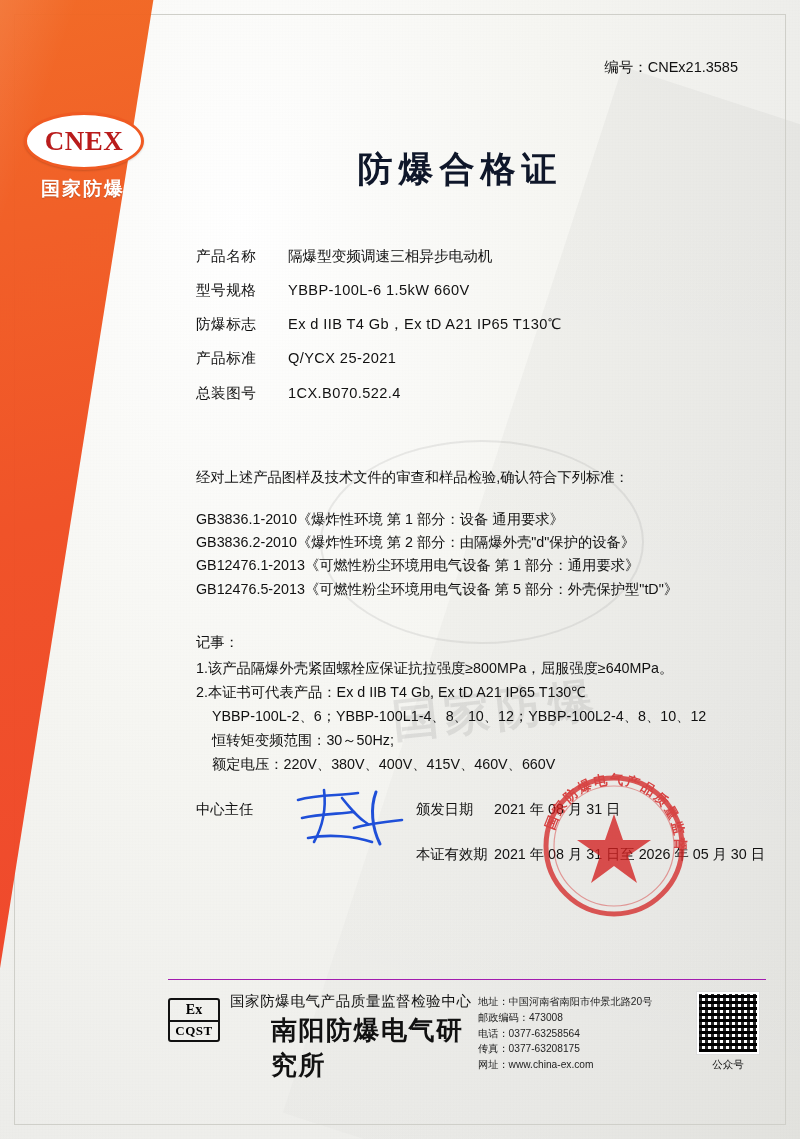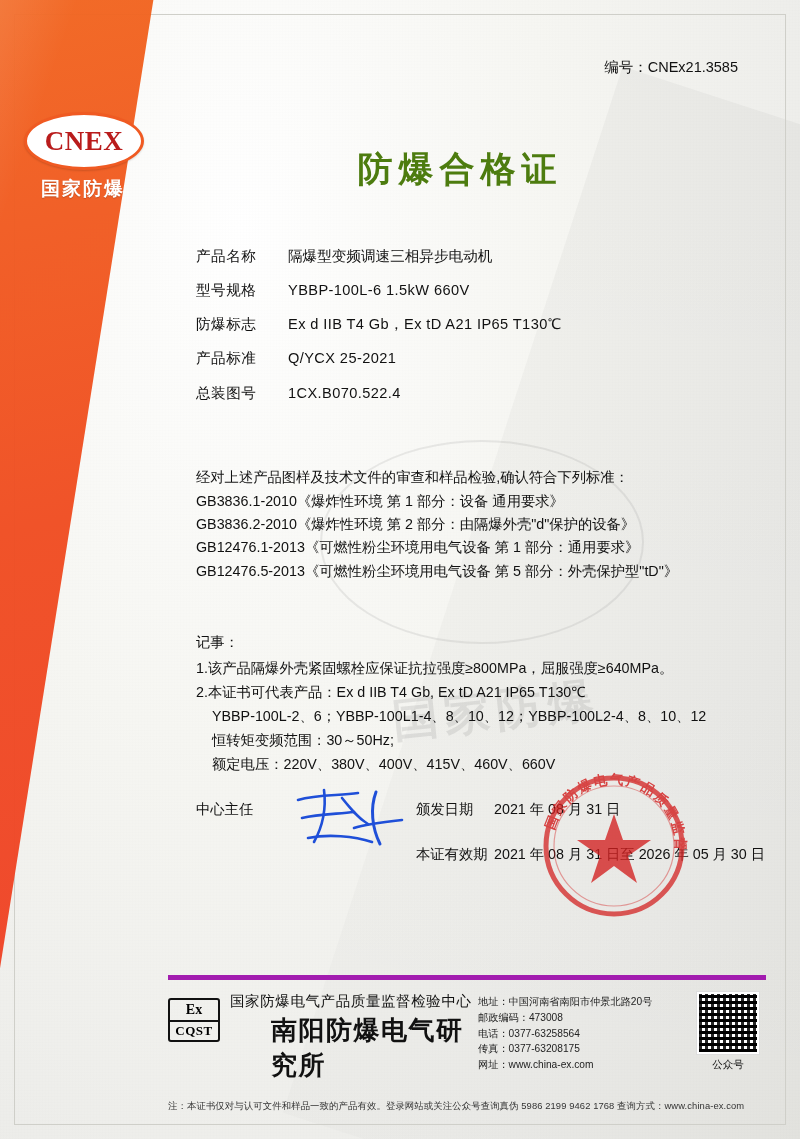--- a/index.html
+++ b/index.html
@@ -113,21 +113,21 @@
   
   .title {
     position: absolute;
     left: 0; right: 0;
     top: 146px;
     text-align: center;
     padding-left: 120px;
     font-size: 35px;
     font-weight: bold;
     letter-spacing: 6px;
-    color: #4d7c0f;
+    color: #0f172a;
     font-family: "Liberation Serif", serif;
   }
   
   .fields {
     position: absolute;
     left: 196px;
     top: 246px;
     width: 520px;
     font-size: 14.6px;
     color: #111;
@@ -153,21 +153,21 @@
   
   .standards {
     position: absolute;
     left: 196px;
     top: 466px;
     width: 560px;
     font-size: 14.3px;
     color: #111;
     line-height: 1.62;
   }
-  .standards .intro { margin-bottom: 1px; }
+  .standards .intro { margin-bottom: 19px; }
   
   .notes {
     position: absolute;
     left: 196px;
     top: 630px;
     width: 560px;
     font-size: 14.3px;
     color: #111;
     line-height: 1.68;
   }
@@ -238,21 +238,21 @@
     transform: rotate(-6deg);
     pointer-events: none;
     font-family: "Liberation Serif", serif;
   }
   
   .footer {
     position: absolute;
     left: 168px;
     right: 34px;
     bottom: 56px;
-    border-top: 5px solid #a21caf;
+    border-top: 1px solid #a21caf;
     padding-top: 12px;
     display: flex;
     align-items: flex-start;
   }
   .ex-mark {
     width: 52px;
     flex: 0 0 52px;
     margin-top: 6px;
   }
   .ex-box {
@@ -450,14 +450,13 @@
       <div>电话：0377-63258564</div>
       <div>传真：0377-63208175</div>
       <div>网址：www.china-ex.com</div>
     </div>
     <div class="qr-wrap">
       <div class="qr"></div>
       <div class="qr-label">公众号</div>
     </div>
   </div>
 
-  <div class="disclaimer">注：本证书仅对与认可文件和样品一致的产品有效。登录网站或关注公众号查询真伪  5986 2199 9462 1768  查询方式：www.china-ex.com</div>
 </div>
 
 </body></html>

